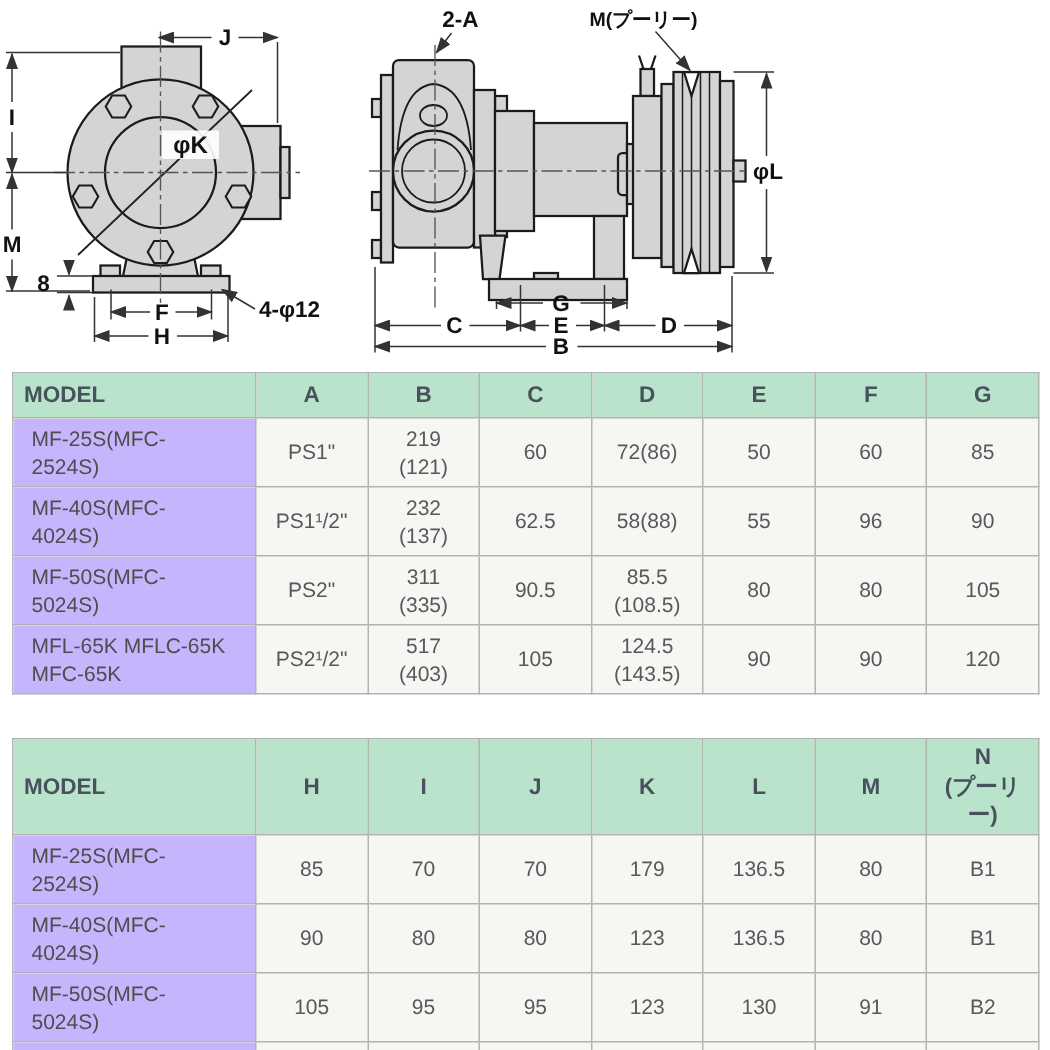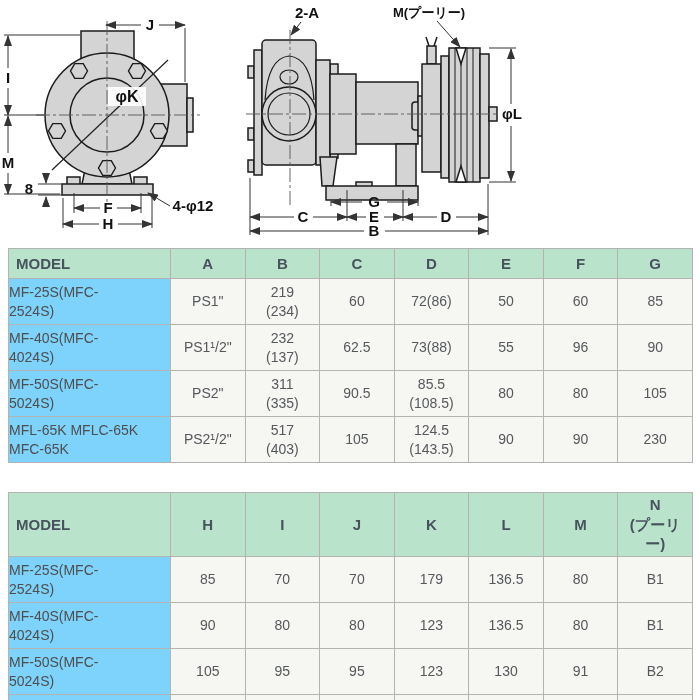--- a/index.html
+++ b/index.html
@@ -21,21 +21,21 @@
     border:1px solid #b3b3b3;
     font-size:14px;color:#55585c;text-align:center;vertical-align:middle;
     padding:2px 5px;background:#f6f6f3;line-height:1.3;white-space:pre-line;
     overflow:hidden;
   }
   .spec th{
     background:#b9e3cb;color:#47525c;font-weight:bold;font-size:15px;
   }
   .spec th.model-h{text-align:left;padding-left:7px;}
   .spec td.model{
-    background:#7dd3fc;text-align:left;padding-left:0;color:#4e4e4e;
+    background:#c4b5fd;text-align:left;padding-left:12px;color:#4e4e4e;
   }
   .t1 tr.hdr{height:30px;}
   .t1 tr.row{height:46px;}
   .t2 tr.hdr{height:64px;}
   .t2 tr.row{height:46px;}
   .t2 tr.partial{height:40px;}
 </style>
 </head>
 <body>
 
@@ -241,35 +241,35 @@
     <th>D</th>
     <th>E</th>
     <th>F</th>
     <th>G</th>
   </tr>
   <tr class="row">
     <td class="model">MF-25S(MFC-
 2524S)</td>
     <td>PS1"</td>
     <td>219
-(234)</td>
+(121)</td>
     <td>60</td>
     <td>72(86)</td>
     <td>50</td>
     <td>60</td>
     <td>85</td>
   </tr>
   <tr class="row">
     <td class="model">MF-40S(MFC-
 4024S)</td>
     <td>PS1¹/2"</td>
     <td>232
 (137)</td>
     <td>62.5</td>
-    <td>73(88)</td>
+    <td>58(88)</td>
     <td>55</td>
     <td>96</td>
     <td>90</td>
   </tr>
   <tr class="row">
     <td class="model">MF-50S(MFC-
 5024S)</td>
     <td>PS2"</td>
     <td>311
 (335)</td>
@@ -284,21 +284,21 @@
     <td class="model">MFL-65K MFLC-65K
 MFC-65K</td>
     <td>PS2¹/2"</td>
     <td>517
 (403)</td>
     <td>105</td>
     <td>124.5
 (143.5)</td>
     <td>90</td>
     <td>90</td>
-    <td>230</td>
+    <td>120</td>
   </tr>
 </tbody>
   </table>
 
 <table class="spec t2">
   <colgroup>
     <col style="width:162px">
       <col>
       <col>
       <col>

